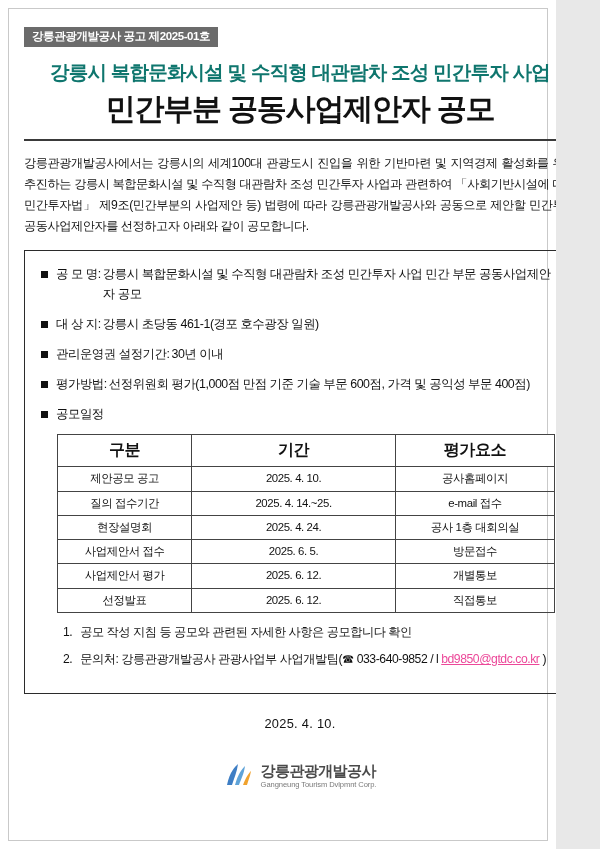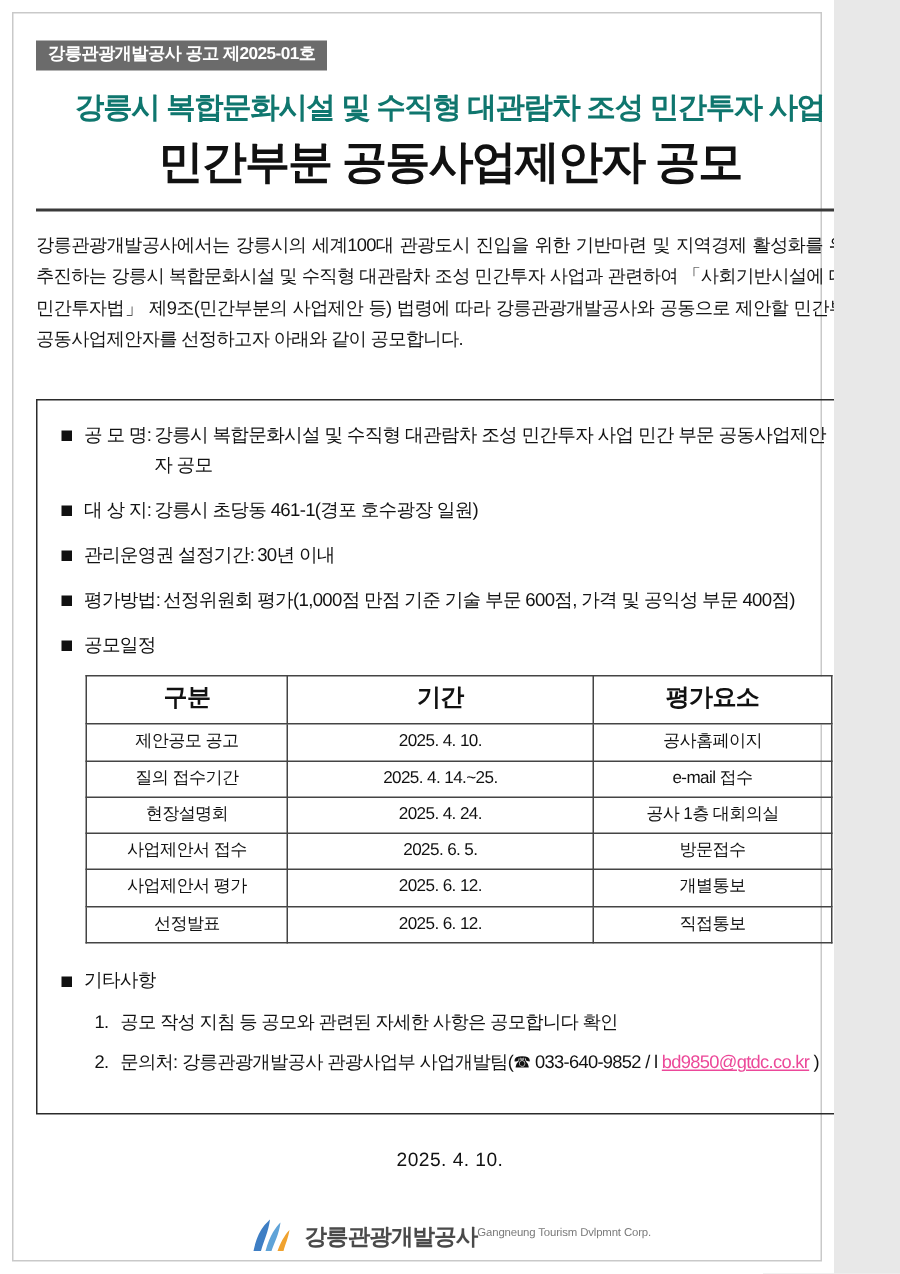--- a/index.html
+++ b/index.html
@@ -80,21 +80,21 @@
     margin-top: 12px;
     font-size: 12.2px;
     color: #141414;
     line-height: 1.72;
     letter-spacing: -0.45px;
     text-align: justify;
   }
 
   
   .main-box {
-    margin-top: 29px;
+    margin-top: 13px;
     border: 1.6px solid #2b2b2b;
     padding: 14px 16px 16px 16px;
     box-sizing: border-box;
   }
   .item {
     display: flex;
     align-items: flex-start;
     font-size: 12.4px;
     color: #111111;
     letter-spacing: -0.45px;
@@ -192,21 +192,21 @@
     justify-content: center;
   }
   .logo-mark {
     width: 30px;
     height: 30px;
     margin-right: 7px;
     flex: 0 0 auto;
   }
   .logo-text-wrap {
     display: flex;
-    flex-direction: row;
+    flex-direction: column;
     justify-content: center;
   }
   .logo-kr {
     font-size: 15px;
     font-weight: bold;
     color: #4a4a4a;
     letter-spacing: -0.6px;
     line-height: 1.15;
   }
   .logo-en {
@@ -309,24 +309,20 @@
             </tr>
             <tr>
               <td>선정발표</td>
               <td>2025. 6. 12.</td>
               <td>직접통보</td>
             </tr>
           </tbody>
         </table>
       </div>
 
-      <div class="etc-head">
-        <span class="bullet"></span>
-        <span>기타사항</span>
-      </div>
 
       <div class="etc-list">
         <div class="etc-item">
           <span class="etc-num">1.</span>
           <span>공모 작성 지침 등 공모와 관련된 자세한 사항은 공모합니다 확인</span>
         </div>
         <div class="etc-item">
           <span class="etc-num">2.</span>
           <span>문의처: 강릉관광개발공사 관광사업부 사업개발팀(☎ 033-640-9852 / l</span>
           <a class="email-link" href="#">bd9850@gtdc.co.kr</a>

